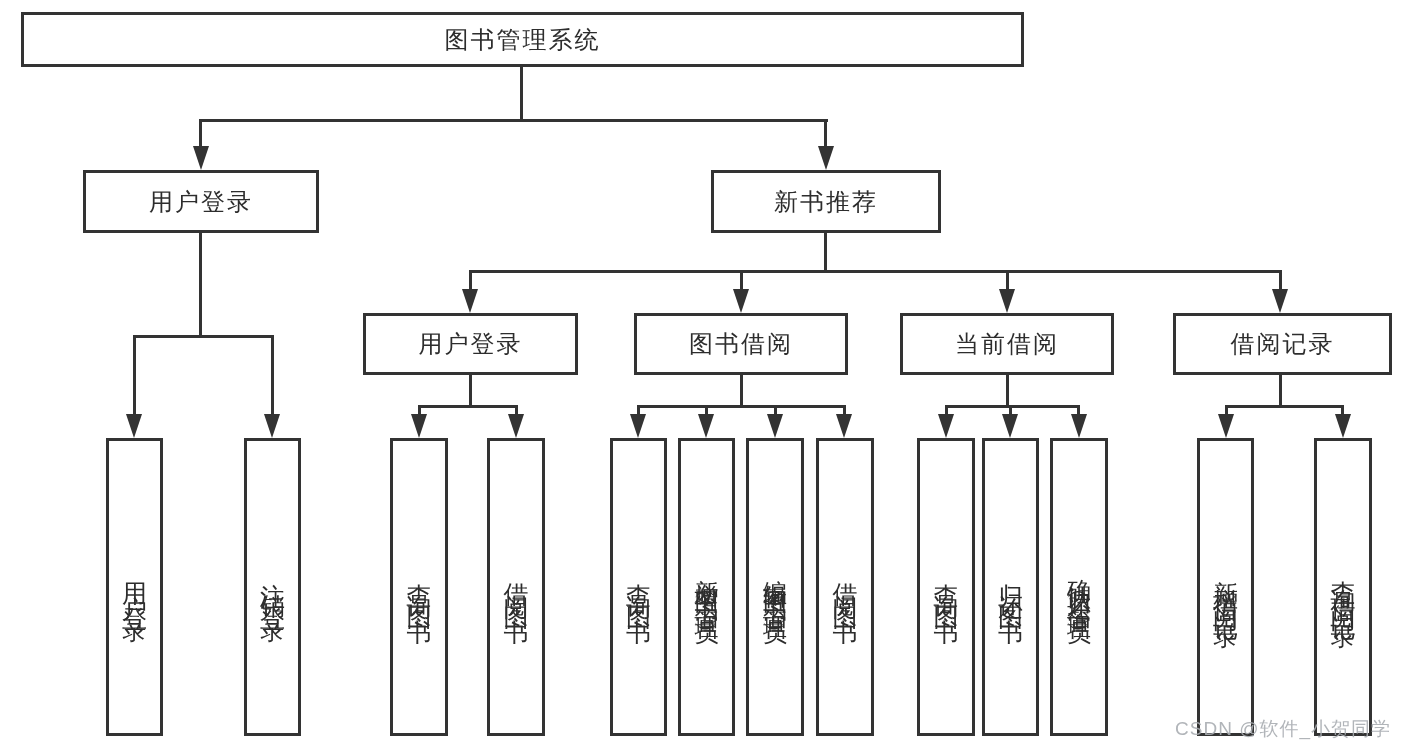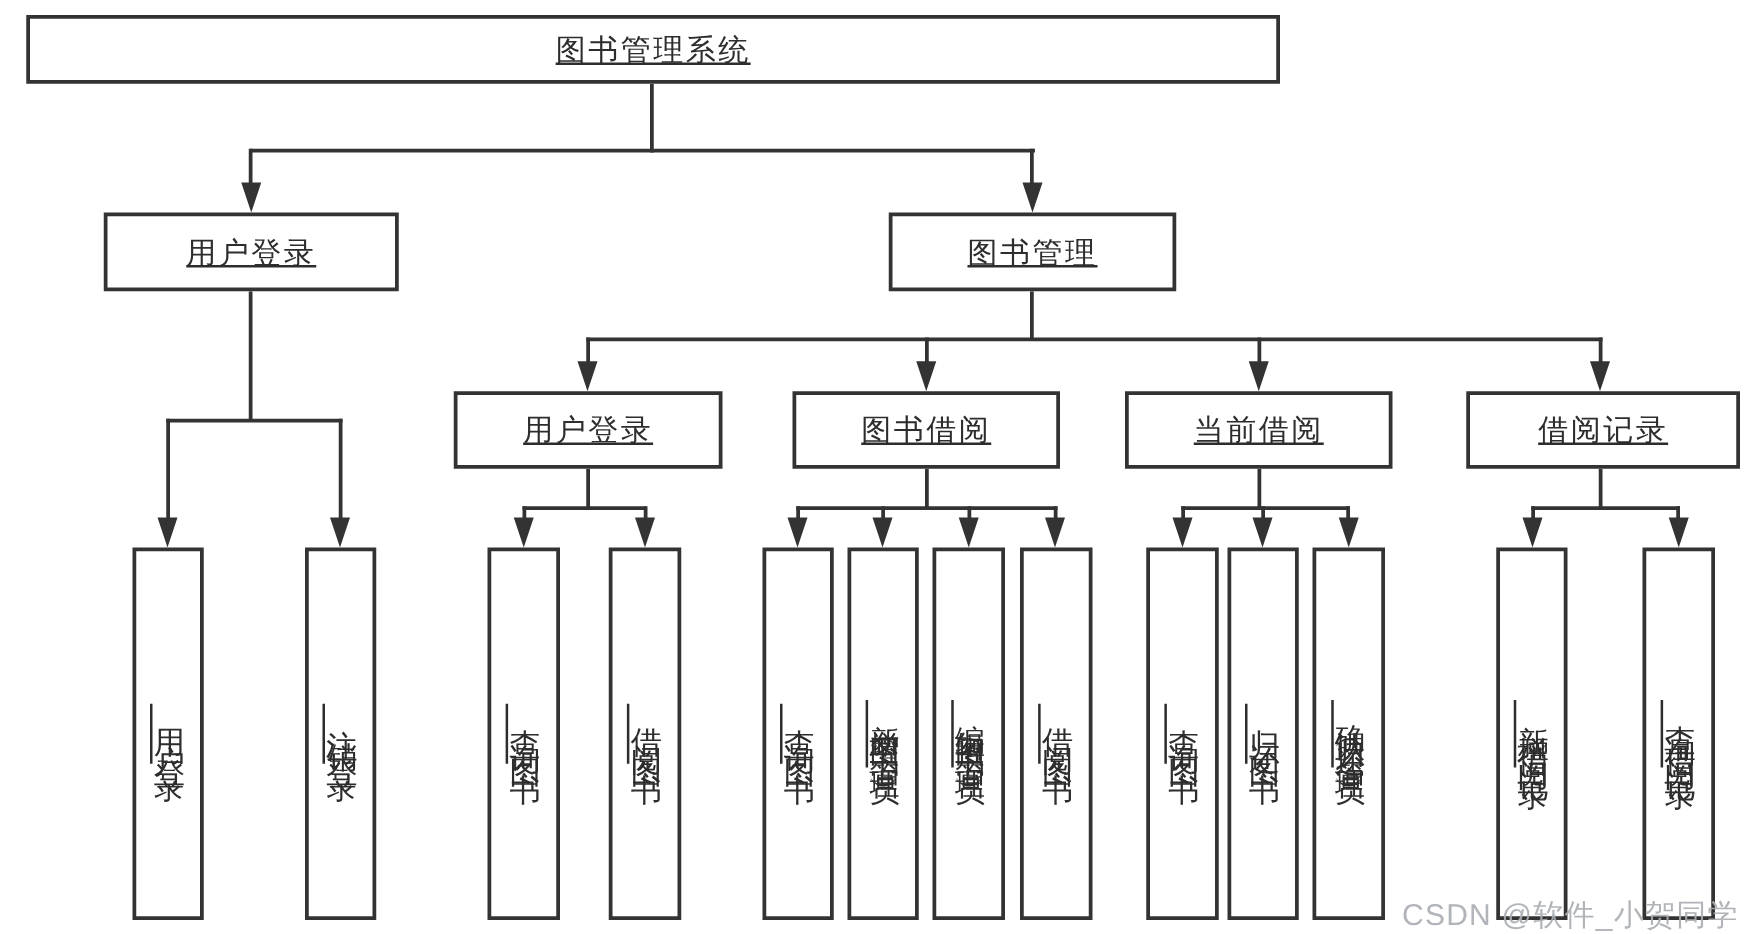--- a/index.html
+++ b/index.html
@@ -9,38 +9,38 @@
     --background:#ffffff;
   }
   html,body{margin:0;padding:0;background:var(--background);}
   .canvas{
     position:relative;width:1405px;height:747px;background:var(--background);
     font-family:"Liberation Sans","DejaVu Sans",sans-serif;overflow:hidden;
   }
   .box{
     position:absolute;box-sizing:border-box;border:3px solid var(--line);
     background:var(--background);color:var(--text);
-    display:flex;align-items:center;justify-content:center;text-decoration:underline;
+    display:flex;align-items:center;justify-content:center;
   }
   .h{font-size:24px;letter-spacing:2px;white-space:nowrap;}
   .v{
     writing-mode:vertical-rl;text-orientation:mixed;
     font-size:25px;letter-spacing:12px;line-height:1;
   }
   .v.mid{font-size:25px;letter-spacing:9px;}
   .v.tight{font-size:24px;letter-spacing:6px;}
   .vl{position:absolute;width:3px;background:var(--line);}
   .hl{position:absolute;height:3px;background:var(--line);}
   .arrow{
     position:absolute;width:0;height:0;
     border-left:8px solid transparent;border-right:8px solid transparent;
     border-top:24px solid var(--line);
   }
   .watermark{
-    position:absolute;top:716px;right:14px;font-size:24px;
+    position:absolute;top:716px;right:14px;font-size:19px;
     color:var(--watermark);opacity:.9;z-index:5;white-space:nowrap;
     letter-spacing:1px;
   }
 </style>
 </head>
 <body>
 
 <div class="canvas">
 
   <div class="vl" style="left:520px;top:67px;height:55px;"></div>
@@ -98,21 +98,21 @@
   <div class="vl" style="left:1279px;top:375px;height:32px;"></div>
   <div class="hl" style="left:1225px;top:405px;width:119px;"></div>
   <div class="vl" style="left:1225px;top:405px;height:13px;"></div>
   <div class="vl" style="left:1341px;top:405px;height:13px;"></div>
   <div class="arrow" style="left:1218px;top:414px;"></div>
   <div class="arrow" style="left:1335px;top:414px;"></div>
 
   <div class="box h" style="left:21px;top:12px;width:1003px;height:55px;">图书管理系统</div>
 
   <div class="box h" style="left:83px;top:170px;width:236px;height:63px;">用户登录</div>
-  <div class="box h" style="left:711px;top:170px;width:230px;height:63px;">图书管理</div>
+  <div class="box h" style="left:711px;top:170px;width:230px;height:63px;">新书推荐</div>
 
   <div class="box h" style="left:363px;top:313px;width:215px;height:62px;">用户登录</div>
   <div class="box h" style="left:634px;top:313px;width:214px;height:62px;">图书借阅</div>
   <div class="box h" style="left:900px;top:313px;width:214px;height:62px;">当前借阅</div>
   <div class="box h" style="left:1173px;top:313px;width:219px;height:62px;">借阅记录</div>
 
   <div class="box v" style="left:106px;top:438px;width:57px;height:298px;">用户登录</div>
   <div class="box v" style="left:244px;top:438px;width:57px;height:298px;">注销登录</div>
 
   <div class="box v" style="left:390px;top:438px;width:58px;height:298px;">查询图书</div>

